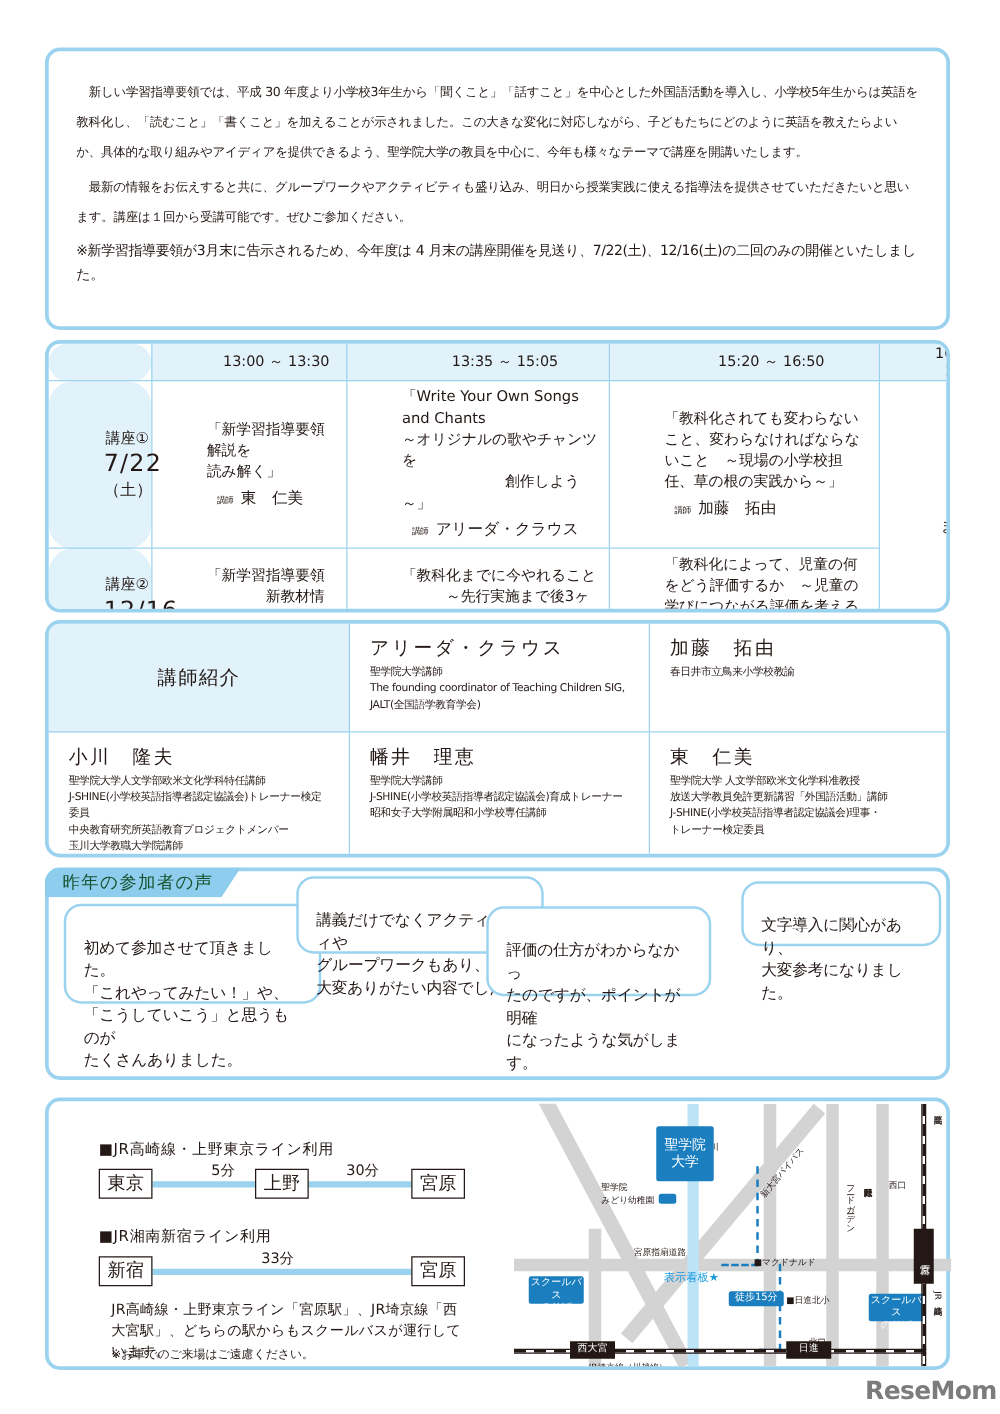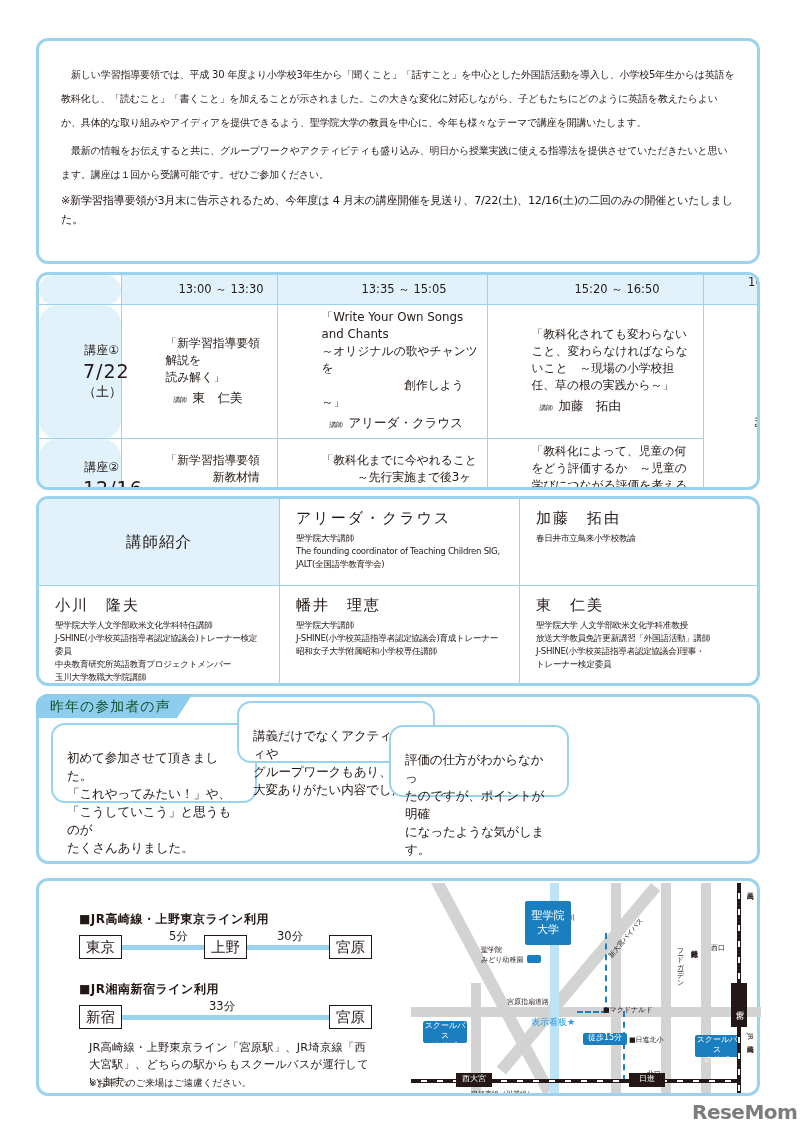--- a/index.html
+++ b/index.html
@@ -53,21 +53,21 @@
     border-top-left-radius: 12px; clip-path: polygon(0 0, 100% 0, 90% 100%, 0 100%);
   }
   .bubble {
     position: absolute; border: 2px solid #9bd3ef; border-radius: 14px; background: #fff;
     padding: 6px 14px; font-size: 12.6px; line-height: 18px; white-space: pre-line; letter-spacing: -0.2px;
   }
   #voices .summary { position: absolute; left: 16px; top: 120px; width: 690px; font-size: 12.4px; line-height: 20px; letter-spacing: -0.3px; }
 
   
   #access { top: 878px; height: 218px; }
-  .route-title { position: absolute; font-size: 12px; font-weight: bold; letter-spacing: 0.5px; }
+  .route-title { position: absolute; font-size: 12px; font-weight: normal; letter-spacing: 0.5px; }
   .station { position: absolute; border: 1.5px solid #231815; background: #fff; font-size: 14.5px; padding: 1px 6px; height: 24px; line-height: 20px; }
   .rail { position: absolute; height: 5px; background: #9bd3ef; }
   .mins { position: absolute; font-size: 11.5px; }
   .access-note { position: absolute; left: 50px; font-size: 11.3px; line-height: 17px; letter-spacing: 0.2px; }
   .access-sub { position: absolute; left: 50px; font-size: 9.5px; }
 
   
   #map { position: absolute; left: 372px; top: 2px; width: 350px; height: 210px; overflow: hidden; }
   .road { position: absolute; background: #d3d3d3; }
   .lbl { position: absolute; font-size: 7px; color: #231815; white-space: nowrap; }
@@ -198,20 +198,24 @@
   <div class="bubble" style="left:198px; top:4px; width:198px; height:62px;">
     <span>講義だけでなくアクティビティや
 グループワークもあり、
 大変ありがたい内容でした。</span>
   </div>
   <div class="bubble" style="left:350px; top:28px; width:180px; height:72px;">
     <span>評価の仕方がわからなかっ
 たのですが、ポイントが明確
 になったような気がします。</span>
   </div>
+  <div class="bubble" style="left:554px; top:8px; width:160px; height:52px;">
+    <span>文字導入に関心があり、
+大変参考になりました。</span>
+  </div>
 </section>
 
 <section class="panel" id="access">
 
   <div class="route-title" style="left:40px; top:30px;">■JR高崎線・上野東京ライン利用</div>
   <div class="rail" style="left:70px; top:64px; width:230px;"></div>
   <div class="station" style="left:40px; top:54px;">東京</div>
   <div class="mins" style="left:130px; top:48px;">5分</div>
   <div class="station" style="left:165px; top:54px;">上野</div>
   <div class="mins" style="left:238px; top:48px;">30分</div>

